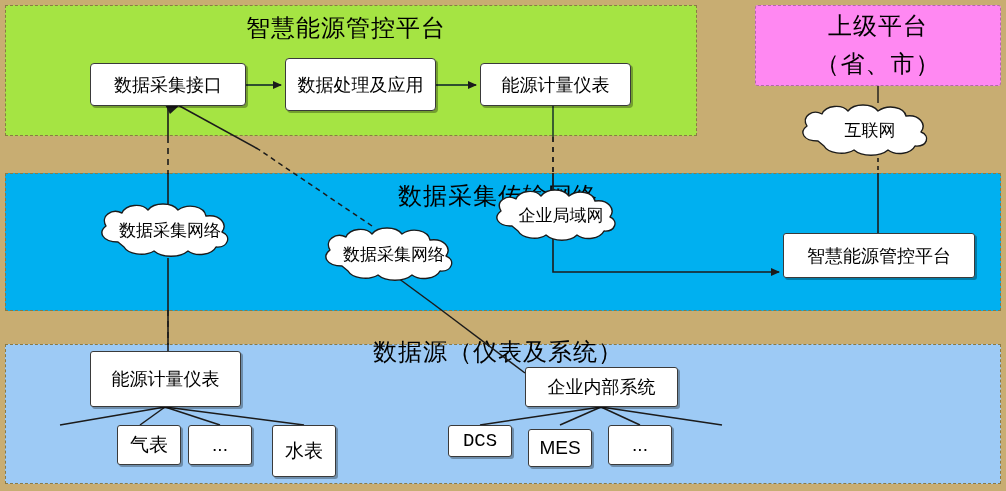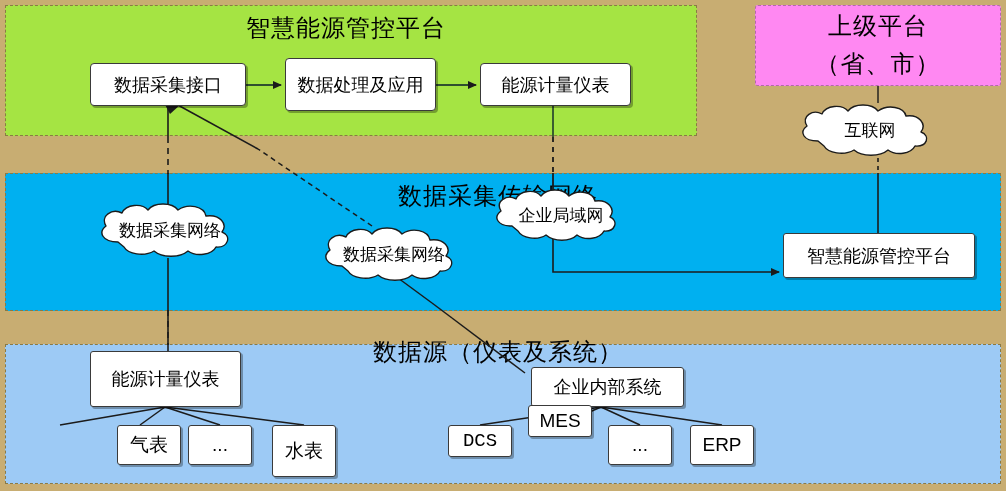--- a/index.html
+++ b/index.html
@@ -38,28 +38,28 @@
     box-shadow:2px 2px 0 rgba(0,0,0,0.30);
   }
   .box.sq{border-radius:3px;}
   .leaf{font-size:19px;}
 
   #box-collect-if{left:90px;top:63px;width:156px;height:43px;}
   #box-process  {left:285px;top:58px;width:151px;height:53px;}
   #box-report-if{left:480px;top:63px;width:151px;height:43px;}
   #box-ent-dev  {left:783px;top:233px;width:192px;height:45px;}
   #box-meter    {left:90px;top:351px;width:151px;height:56px;}
-  #box-ent-sys  {left:525px;top:367px;width:153px;height:40px;margin-left:6px;}
+  #box-ent-sys  {left:525px;top:367px;width:153px;height:40px;}
 
   #leaf-0{left:28px;top:425px;width:64px;height:40px;}
   #leaf-1{left:117px;top:425px;width:64px;height:40px;}
   #leaf-2{left:188px;top:425px;width:64px;height:40px;}
   #leaf-3{left:272px;top:425px;width:64px;height:52px;}
   #leaf-4{left:448px;top:425px;width:64px;height:32px;font-family:Liberation Mono, monospace;}
-  #leaf-5{left:528px;top:405px;width:64px;height:32px;}
+  #leaf-5{left:528px;top:429px;width:64px;height:38px;}
   #leaf-6{left:608px;top:425px;width:64px;height:40px;}
   #leaf-7{left:690px;top:425px;width:64px;height:40px;}
 
   
   .cloud{position:absolute;}
   .cloud svg{display:block;}
   .cloud .cl-label{
     position:absolute;left:0;top:0;width:100%;height:100%;
     display:flex;align-items:center;justify-content:center;
     font-size:17px;color:#000;white-space:nowrap;
@@ -185,15 +185,14 @@
   <div class="box sq" id="box-meter">能源计量仪表</div>
   <div class="box sq" id="box-ent-sys">企业内部系统</div>
 
   <div class="box sq leaf" id="leaf-1">气表</div>
   <div class="box sq leaf" id="leaf-2">...</div>
   <div class="box sq leaf" id="leaf-3">水表</div>
 
   <div class="box sq leaf" id="leaf-4">DCS</div>
   <div class="box sq leaf" id="leaf-5">MES</div>
   <div class="box sq leaf" id="leaf-6">...</div>
-  <div class="box sq leaf" id="leaf-7">ERP</div>
 
 </div>
 
 </body></html>

